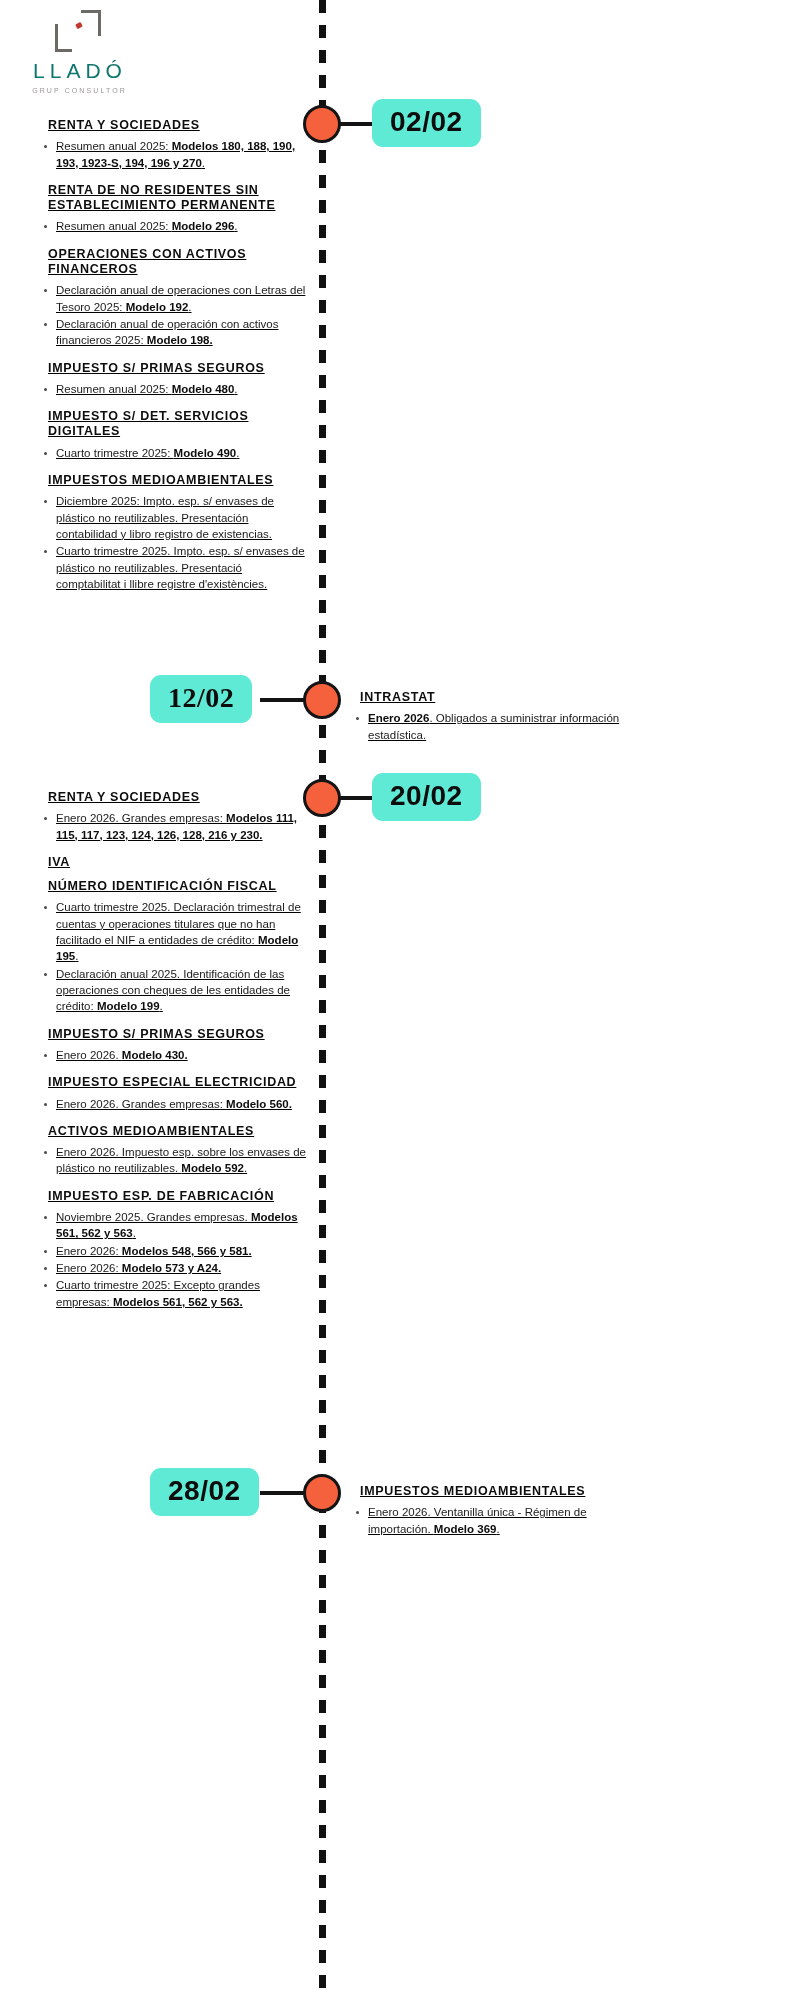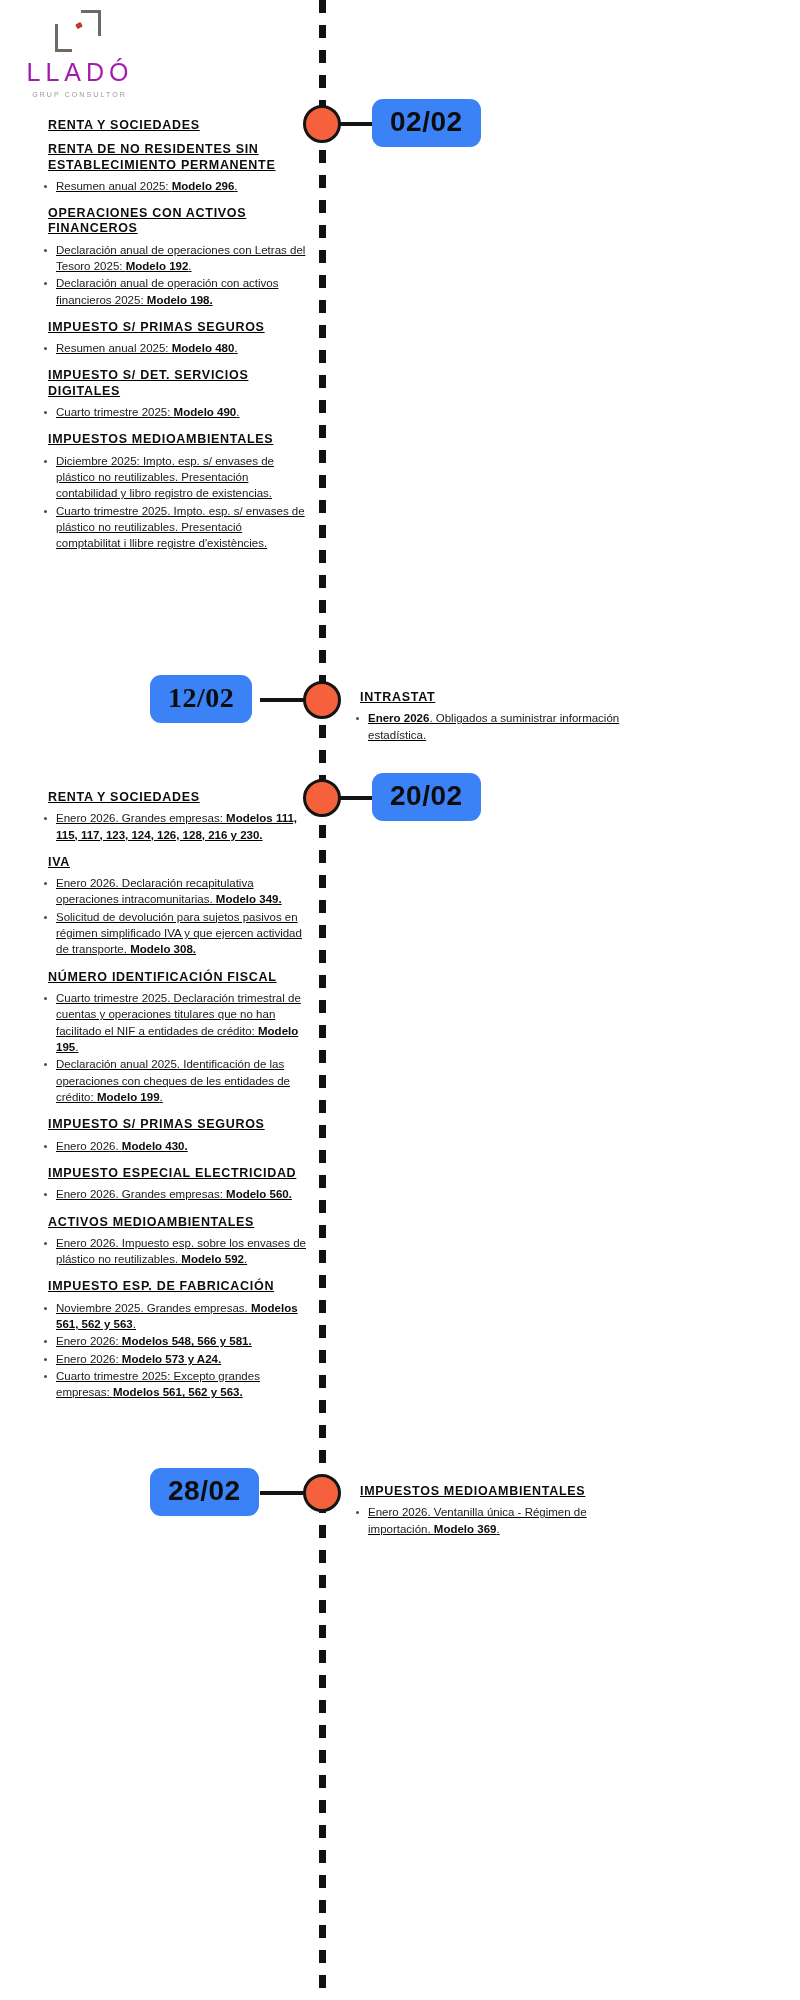--- a/index.html
+++ b/index.html
@@ -58,23 +58,23 @@
     border-top: 3px solid #6d6a66;
   }
   .logo-mark .dot {
     position: absolute; left: 21px; top: 13px;
     width: 6px; height: 5px;
     background: #c0392b;
     transform: rotate(-28deg);
     border-radius: 1px;
   }
   .logo-name {
-    font-size: 25px;
+    font-size: 21px;
     letter-spacing: 5px;
-    color: #a21caf;
+    color: #0f766e;
     font-weight: 400;
     line-height: 1;
     padding-left: 4px;
   }
   .logo-sub {
     font-size: 7px;
     letter-spacing: 2.1px;
     color: #9b9894;
     margin-top: 6px;
     padding-left: 3px;
@@ -84,21 +84,21 @@
   .node {
     position: absolute;
     width: 38px; height: 38px;
     border-radius: 50%;
     background: #f4613c;
     border: 3px solid #141414;
     z-index: 4;
   }
   .pill {
     position: absolute;
-    background: #3b82f6;
+    background: #5eead4;
     border-radius: 11px;
     color: #0d0d0d;
     font-weight: 700;
     font-size: 28px;
     letter-spacing: 0.5px;
     padding: 7px 18px 9px 18px;
     z-index: 4;
     white-space: nowrap;
   }
   .connector {
@@ -162,20 +162,23 @@
     <div class="logo-sub">GRUP CONSULTOR</div>
   </div>
 
   <div id="timeline-layer">
       <div class="node" style="left: 303px; top: 105px;"></div>
       <div class="connector" style="top: 122px; left: 336px; width: 36px;"></div>
       <div class="pill" style="left: 372px; top: 99px;">02/02</div>
       <div class="block left" style="left: 40px; top: 118px; width: 268px;">
         <div class="grp">
           <div class="sec-title indent">RENTA Y SOCIEDADES</div>
+          <ul class="items">
+            <li>Resumen anual 2025: <b>Modelos 180, 188, 190, 193, 1923-S, 194, 196 y 270</b>.</li>
+          </ul>
         </div>
         <div class="grp">
           <div class="sec-title indent">RENTA DE NO RESIDENTES SIN ESTABLECIMIENTO PERMANENTE</div>
           <ul class="items">
             <li>Resumen anual 2025: <b>Modelo 296</b>.</li>
           </ul>
         </div>
         <div class="grp">
           <div class="sec-title indent">OPERACIONES CON ACTIVOS FINANCEROS</div>
           <ul class="items">
@@ -219,24 +222,20 @@
       <div class="pill" style="left: 372px; top: 773px;">20/02</div>
       <div class="block left" style="left: 40px; top: 790px; width: 268px;">
         <div class="grp">
           <div class="sec-title indent">RENTA Y SOCIEDADES</div>
           <ul class="items">
             <li>Enero 2026. Grandes empresas: <b>Modelos 111, 115, 117, 123, 124, 126, 128, 216 y 230.</b></li>
           </ul>
         </div>
         <div class="grp">
           <div class="sec-title indent">IVA</div>
-          <ul class="items">
-            <li>Enero 2026. Declaración recapitulativa operaciones intracomunitarias. <b>Modelo 349.</b></li>
-            <li>Solicitud de devolución para sujetos pasivos en régimen simplificado IVA  y que ejercen actividad de transporte. <b>Modelo 308.</b></li>
-          </ul>
         </div>
         <div class="grp">
           <div class="sec-title indent">NÚMERO IDENTIFICACIÓN FISCAL</div>
           <ul class="items">
             <li>Cuarto trimestre 2025. Declaración trimestral de cuentas y operaciones titulares que no han facilitado el NIF a entidades de crédito: <b>Modelo 195</b>.</li>
             <li>Declaración anual 2025. Identificación de las operaciones con cheques de les entidades de crédito: <b>Modelo 199</b>.</li>
           </ul>
         </div>
         <div class="grp">
           <div class="sec-title indent">IMPUESTO S/ PRIMAS SEGUROS</div>

